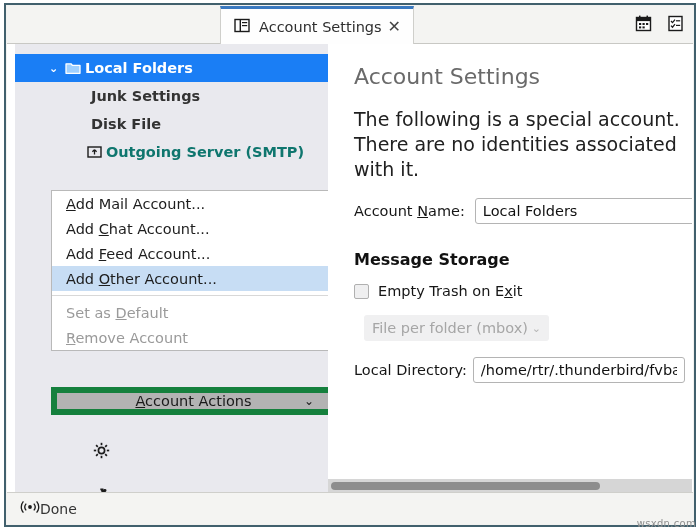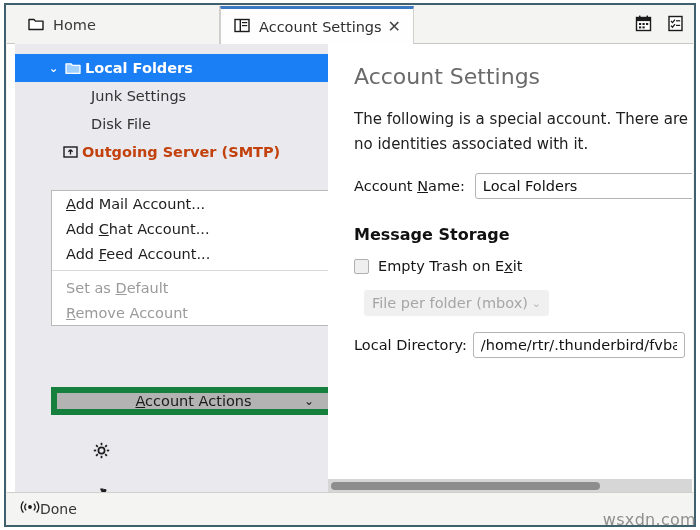--- a/index.html
+++ b/index.html
@@ -129,34 +129,36 @@
   }
   .tree-row {
     height: 28px;
     display: flex;
     align-items: center;
     font-size: 14.5px;
     color: #2b2b2b;
     cursor: pointer;
     padding-left: 34px;
     box-sizing: border-box;
+    font-weight: bold;
   }
   .tree-row.selected {
     background: #1a7ef5;
     color: #ffffff;
     font-weight: bold;
   }
   .tree-row.child {
     padding-left: 76px;
     color: #333;
   }
   .tree-row.smtp {
     padding-left: 48px;
     font-weight: bold;
-    color: #c2410c;
+    color: #0f766e;
+    justify-content: center;
   }
   .twisty {
     width: 14px;
     margin-right: 2px;
     font-size: 11px;
     line-height: 1;
     display: inline-block;
   }
   .row-icon { margin-right: 4px; display: inline-flex; align-items: center; }
 
@@ -238,21 +240,21 @@
     width: 520px;   
   }
   .page-title {
     margin: 20px 0 0 26px;
     font-size: 22px;
     font-weight: normal;
     color: #6a6a6a;
   }
   .intro {
     margin: 18px 0 0 26px;
-    font-size: 15px;
+    font-size: 19px;
     color: #202020;
     line-height: 25px;
     width: 340px;
   }
   .field-row {
     display: flex;
     align-items: center;
     margin: 16px 0 0 26px;
     font-size: 14.5px;
     color: #161616;
@@ -359,41 +361,33 @@
     align-items: center;
     padding-left: 13px;
     font-size: 14px;
     color: #333;
   }
 
   .watermark {
     position: absolute;
     right: 4px;
     bottom: 1px;
-    font-size: 16px;
+    font-size: 10px;
     color: #8f8f8f;
     letter-spacing: 0.3px;
   }
 </style>
 </head>
 <body>
 
 <div class="window">
   <div class="window-inner">
 
     <div class="tabstrip">
 
-      <div class="tab home">
-        <span class="tab-icon">
-          <svg width="16" height="14" viewBox="0 0 16 14">
-            <path d="M1 2.5h5l1.4 1.6H15v8.4H1z" fill="#fff" stroke="#1b1b1b" stroke-width="1.4" stroke-linejoin="round"></path>
-          </svg>
-        </span>
-        <span class="tab-label">Home</span>
-      </div>
 
       <div class="tab active">
         <span class="tab-icon">
           <svg width="16" height="15" viewBox="0 0 16 15">
             <rect x="1" y="1.5" width="14" height="12" fill="#fff" stroke="#1b1b1b" stroke-width="1.4"></rect>
             <line x1="6.3" y1="1.5" x2="6.3" y2="13.5" stroke="#1b1b1b" stroke-width="1.4"></line>
             <rect x="8" y="4" width="5.2" height="1.2" fill="#1b1b1b"></rect>
             <rect x="8" y="7" width="5.2" height="1.2" fill="#1b1b1b"></rect>
           </svg>
         </span>
@@ -465,20 +459,23 @@
         <div class="menu-popup">
           <div class="menu-item">
             <span><u>A</u>dd Mail Account...</span>
           </div>
           <div class="menu-item">
             <span>Add <u>C</u>hat Account...</span>
           </div>
           <div class="menu-item">
             <span>Add <u>F</u>eed Account...</span>
           </div>
+          <div class="menu-item highlight">
+            <span>Add <u>O</u>ther Account...</span>
+          </div>
           <div class="menu-sep"></div>
           <div class="menu-item disabled">
             <span>Set as <u>D</u>efault</span>
           </div>
           <div class="menu-item disabled">
             <span><u>R</u>emove Account</span>
           </div>
         </div>
 
         <div class="account-actions-btn">

